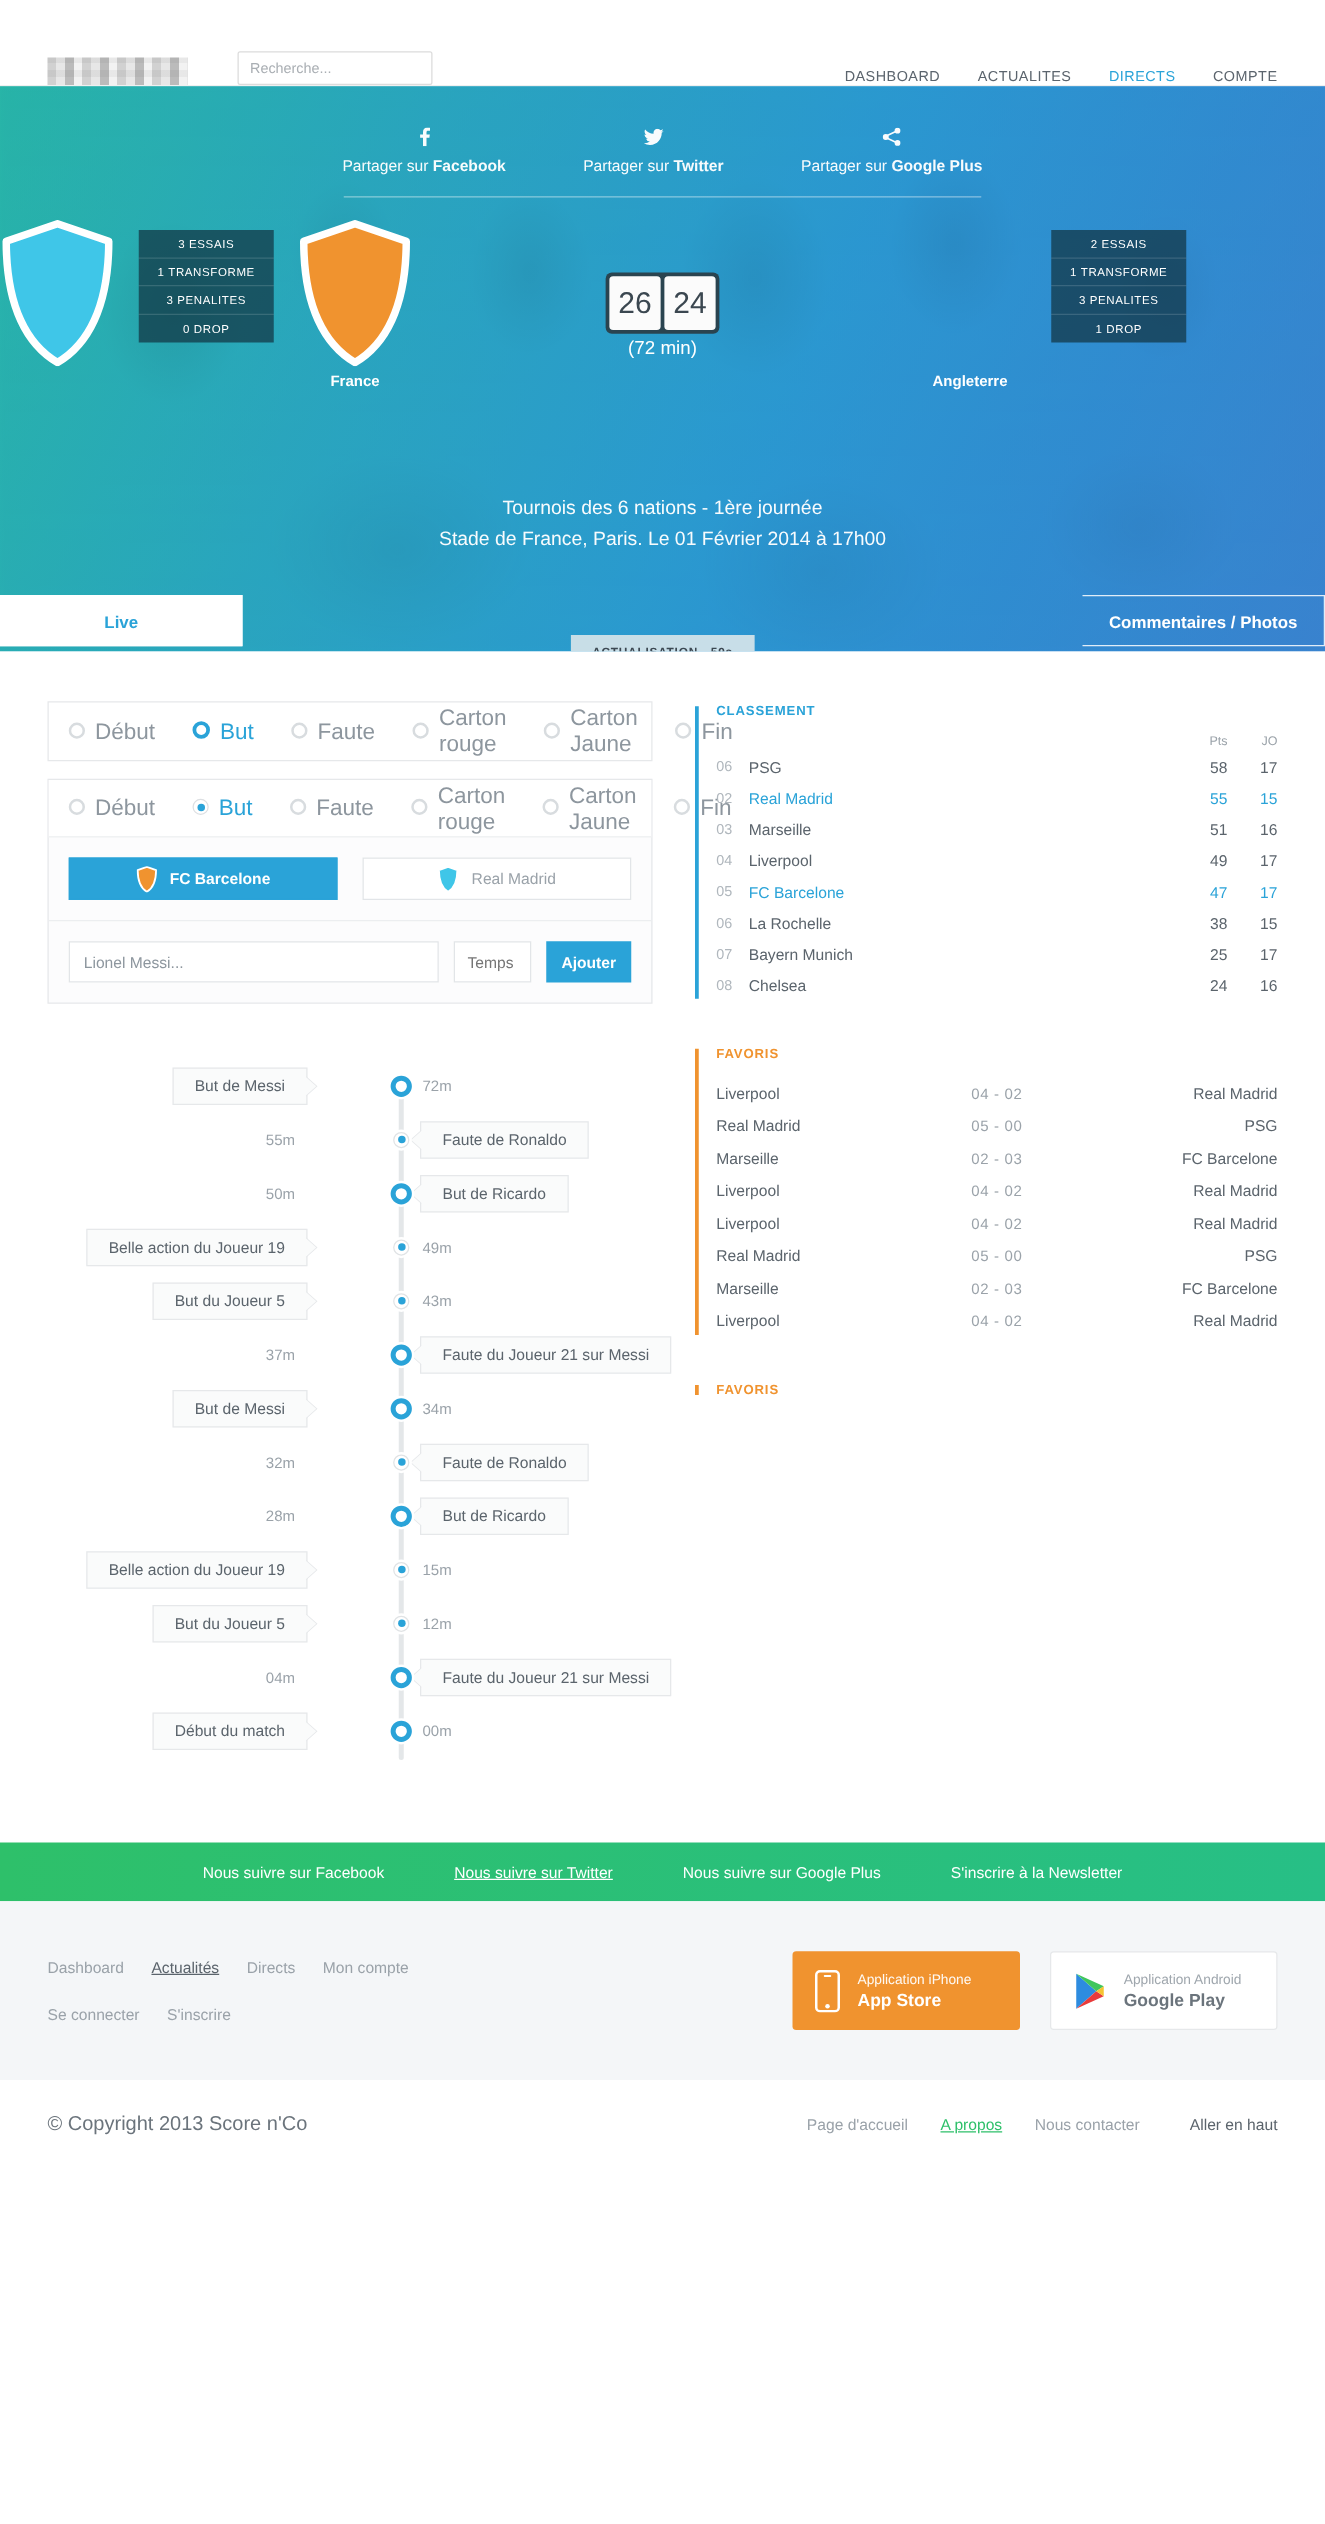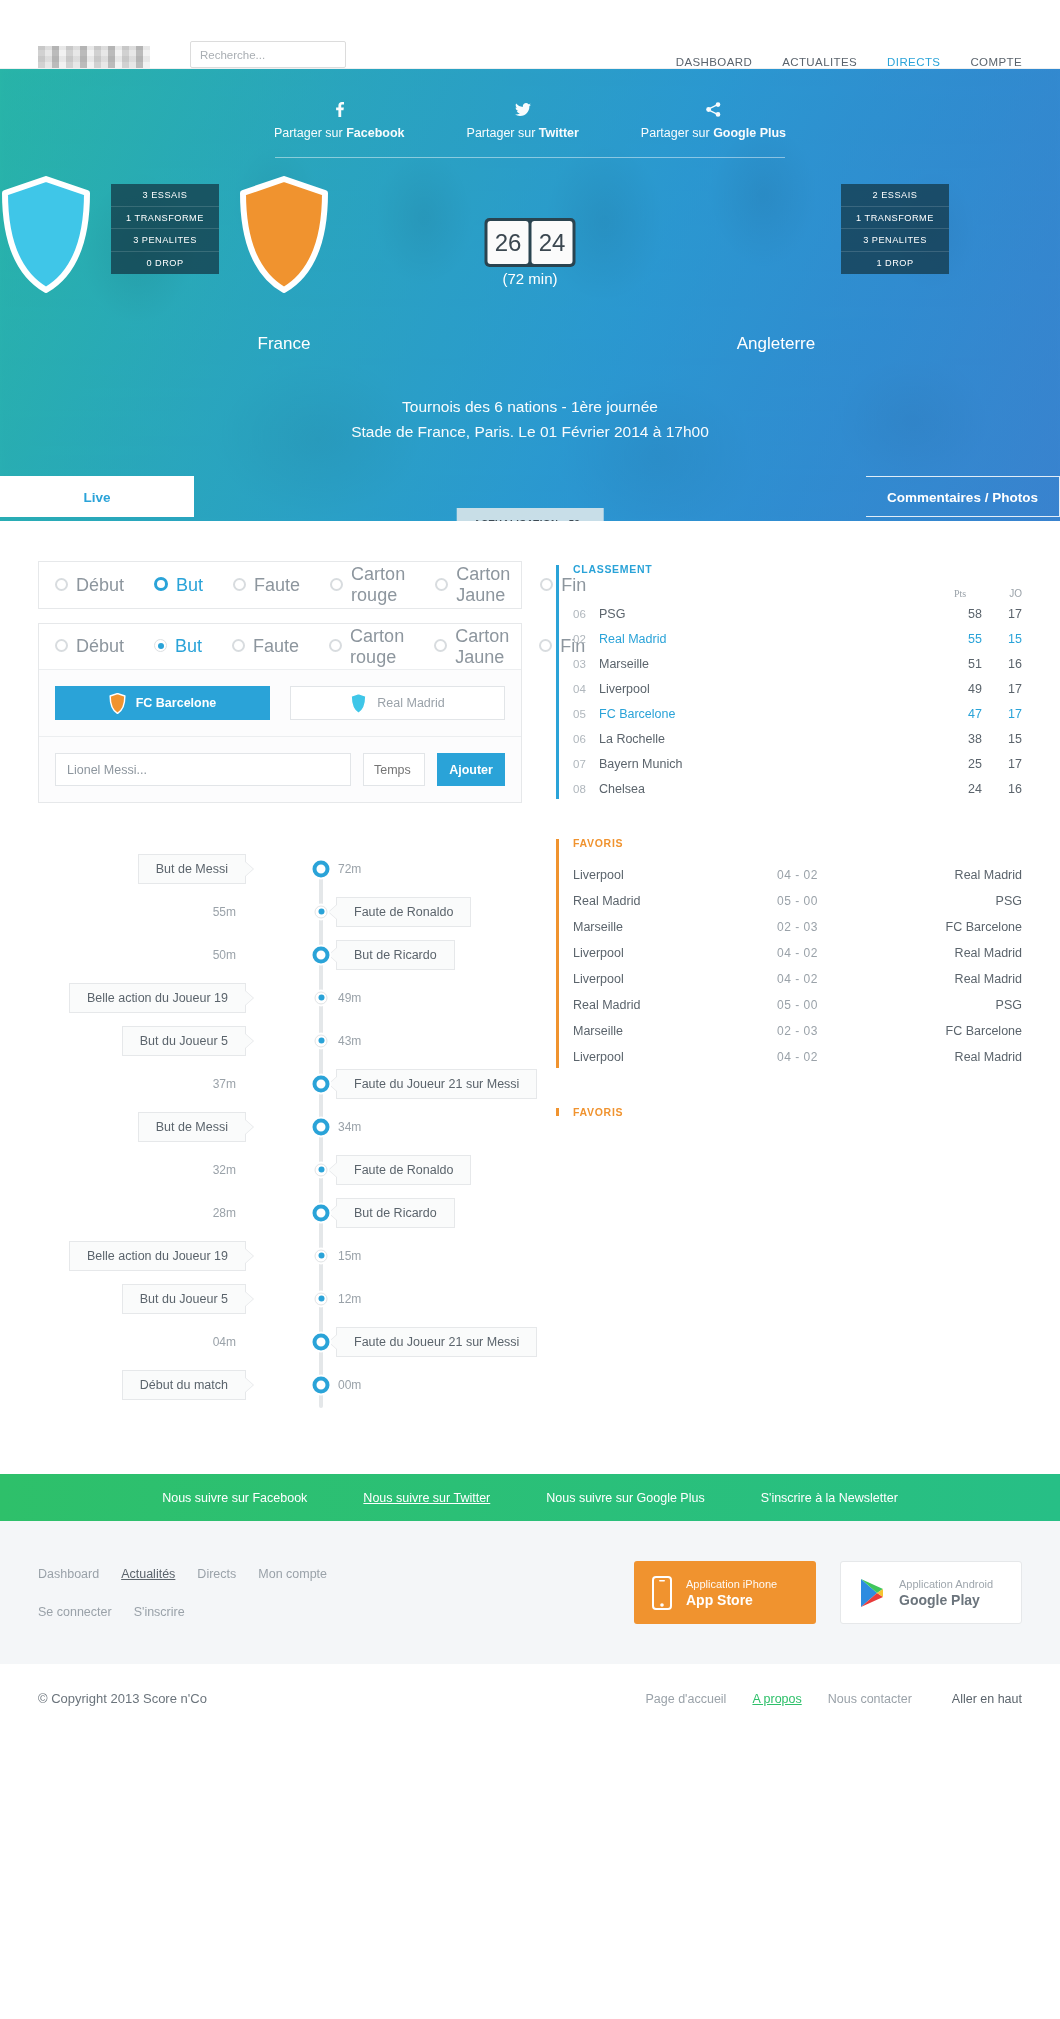--- a/index.html
+++ b/index.html
@@ -85,21 +85,21 @@
 
   .shield{
     position:absolute;top:-6px;width:92px;height:117px;
   }
   .shield.left{left:238px;}
   .shield.right{left:var(--r,0);right:238px;}
   .shield svg{display:block;width:100%;height:100%;}
 
   .team-name{
     position:absolute;top:116px;width:200px;text-align:center;color:#fff;
-    font-size:17px;font-weight:normal;margin-top:36px;
+    font-size:12px;font-weight:bold;
   }
   .team-name.left{left:184px;}
   .team-name.right{right:184px;}
 
   .scorebox{
     position:absolute;left:50%;transform:translateX(-50%);top:36px;
     background:#2a4450;padding:3px;border-radius:5px;display:flex;gap:3px;
   }
   .scorebox span{
     display:block;width:41px;height:43px;line-height:43px;text-align:center;
@@ -202,21 +202,21 @@
   
   .side-block{position:relative;padding-left:17px;margin-bottom:36px;}
   .side-block::before{content:"";position:absolute;left:0;top:2px;bottom:2px;width:3px;}
   .side-block.rank::before{background:#2aa3d8;}
   .side-block.fav::before{background:#f0932f;}
   .side-title{font-size:10.5px;letter-spacing:.7px;font-weight:bold;margin-bottom:13px;}
   .side-block.rank .side-title{color:#2aa3d8;}
   .side-block.fav .side-title{color:#f0932f;}
 
   .rank-head{display:flex;font-size:10px;color:#9aa2a9;margin-bottom:2px;}
-  .rank-head .pts{margin-left:auto;width:44px;text-align:center;font-family:Liberation Serif, serif;}
+  .rank-head .pts{margin-left:auto;width:44px;text-align:right;}
   .rank-head .jo{width:40px;text-align:right;}
   .rank-row{display:flex;align-items:center;height:25px;font-size:12.5px;color:#5b646c;}
   .rank-row .pos{width:26px;color:#b0b7bd;font-size:11.5px;}
   .rank-row .name{flex:1;}
   .rank-row .pts{width:44px;text-align:right;}
   .rank-row .jo{width:40px;text-align:right;}
   .rank-row.hl .name,.rank-row.hl .pts,.rank-row.hl .jo{color:#2aa3d8;}
 
   .fav-row{display:flex;align-items:center;height:26px;font-size:12.5px;color:#5b646c;}
   .fav-row .h{width:112px;}
@@ -246,21 +246,21 @@
     width:182px;height:63px;display:flex;align-items:center;gap:14px;padding:0 18px;border-radius:3px;
   }
   .appbtn.ios{background:#f0932f;color:#fff;}
   .appbtn.android{background:#fff;border:1px solid #e6e8ea;color:#6b747c;}
   .appbtn .t1{font-size:11px;opacity:.95;display:block;line-height:15px;}
   .appbtn .t2{font-size:14px;font-weight:bold;display:block;line-height:17px;}
   .appbtn.android .t1{color:#9aa2a9;}
   .appbtn.android .t2{color:#6b747c;}
 
   .copybar{display:flex;align-items:center;padding:26px 38px 30px;border-top:1px solid #fff;}
-  .copy{font-size:13px;color:#6b747c;}
+  .copy{font-size:16px;color:#6b747c;}
   .copylinks{margin-left:auto;display:flex;gap:26px;align-items:center;}
   .copylinks a{font-size:12.5px;color:#9aa2a9;text-decoration:none;}
   .copylinks a.green{color:#2ec06a;text-decoration:underline;}
   .copylinks a.top{color:#5b646c;margin-left:14px;}
 </style>
 </head>
 <body>
 
 <div class="page">
 

